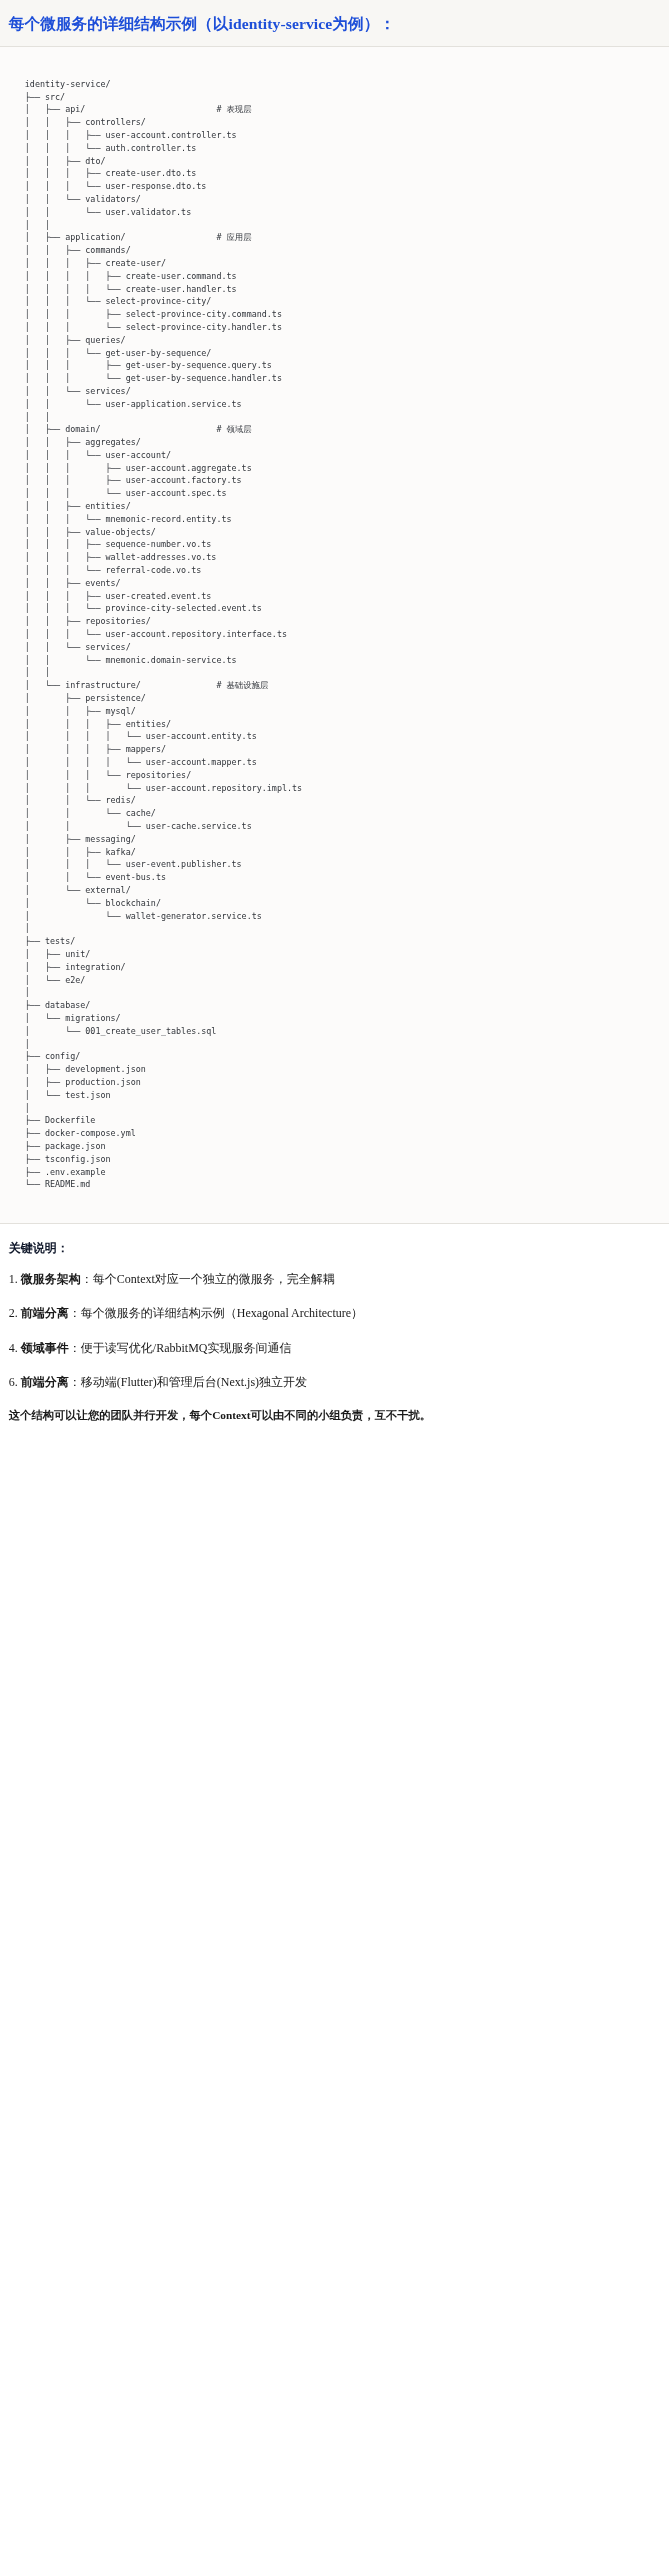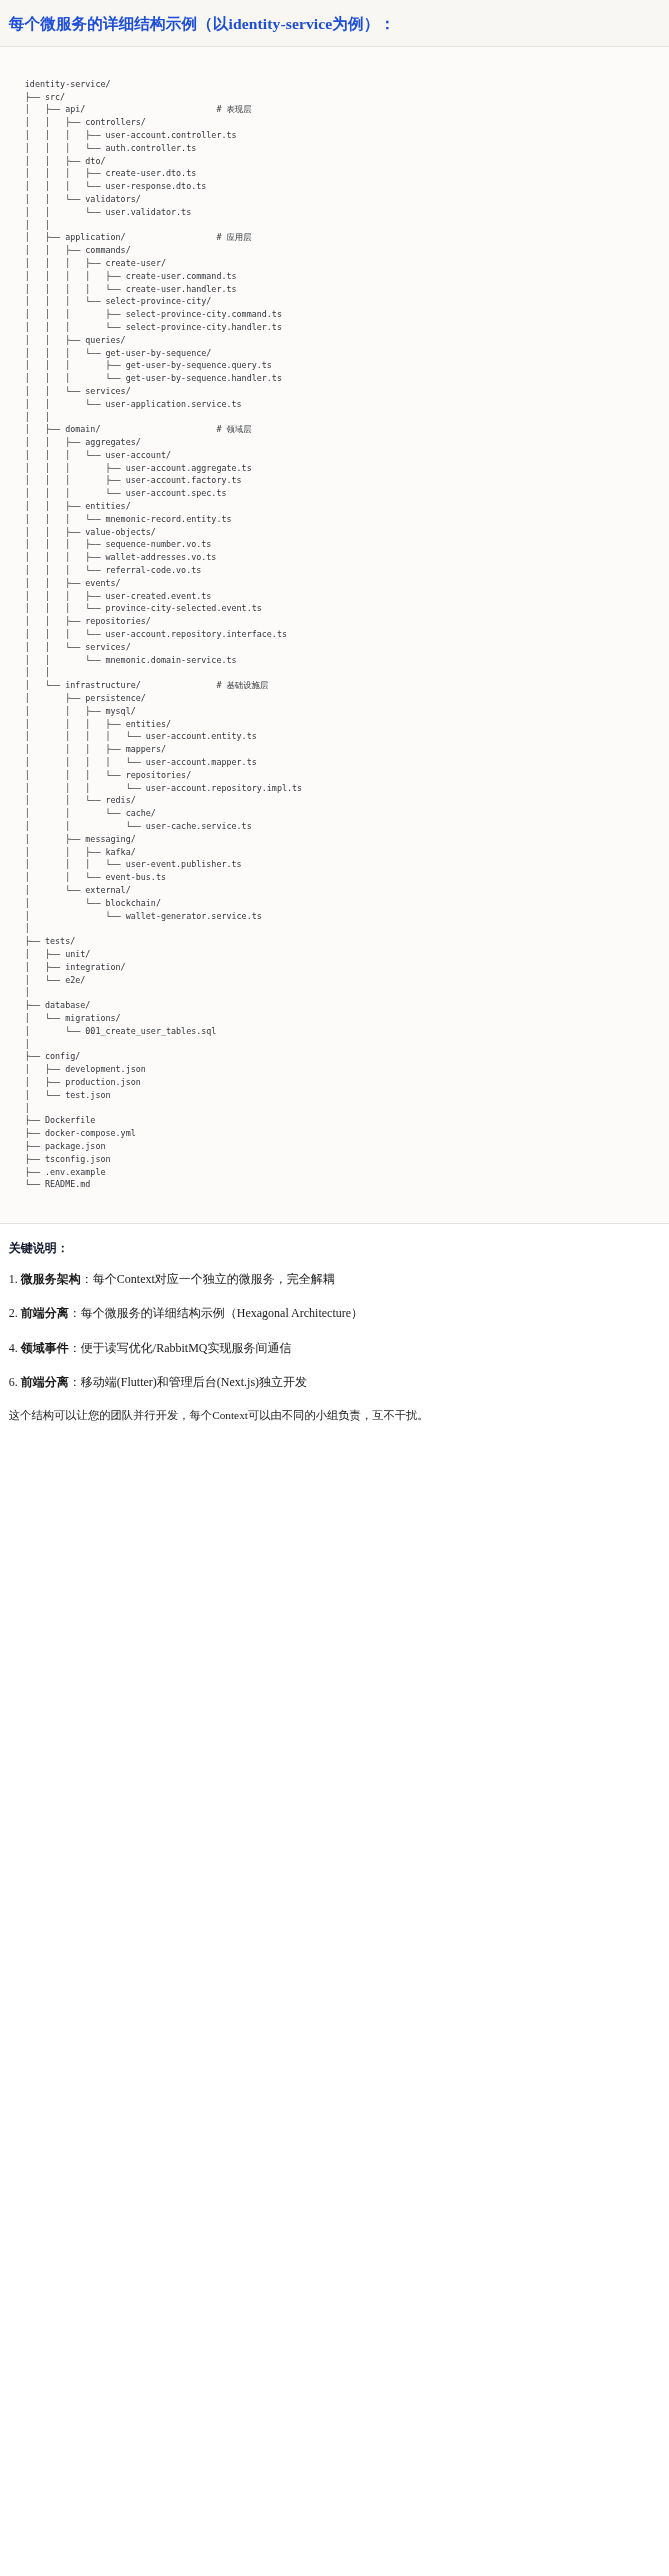--- a/index.html
+++ b/index.html
@@ -91,20 +91,21 @@
   }
   .note-sep { }
   .note-body { }
 
   .closing {
     font-size: 11.3px;
     line-height: 1.5;
     color: #1a1a1a;
     margin: 10px 0 0 0;
     padding-bottom: 6.3px;
+    font-weight: bold;
   }
 </style>
 </head>
 <body>
 
 <div class="page">
 
   <div class="title-band">
     <h1 class="doc-title"><span>每个微服务的详细结构示例（以</span><span class="mono-inline">identity-service</span><span>为例）：</span></h1>
   </div>

